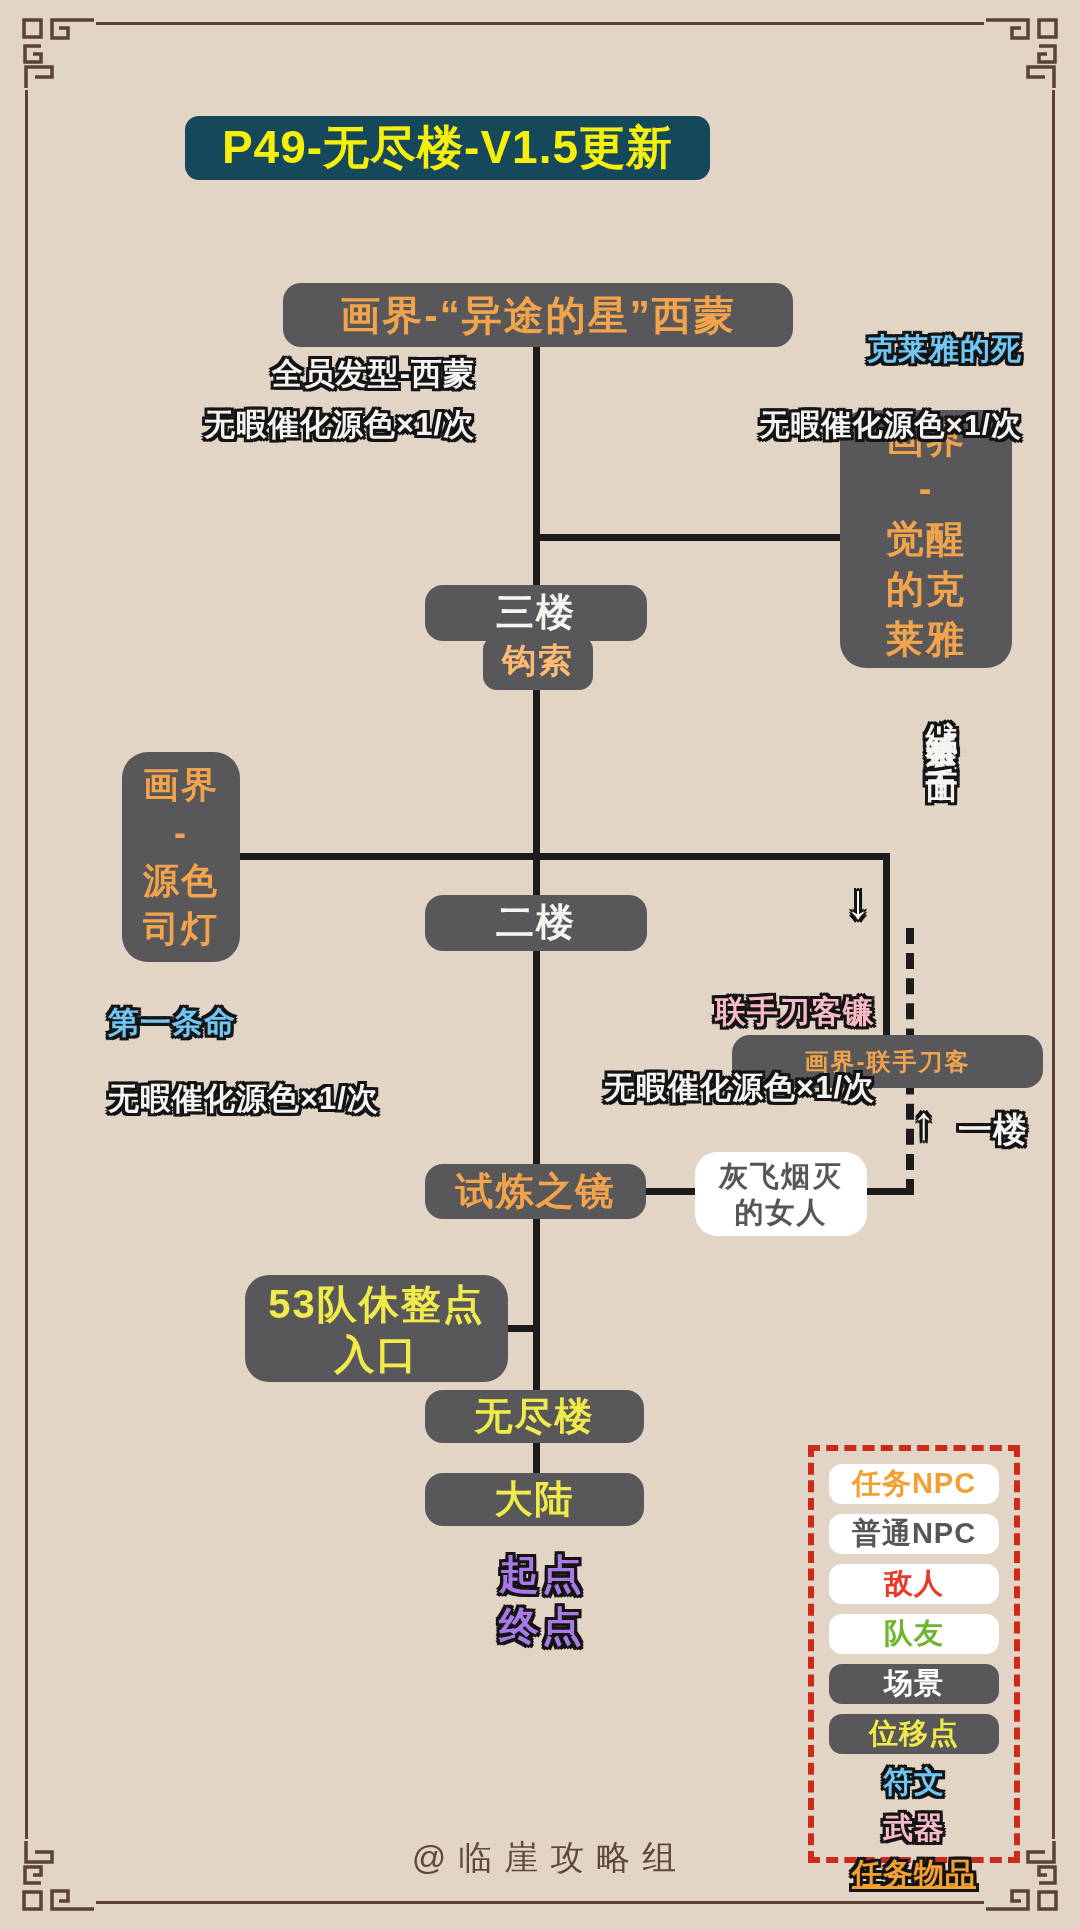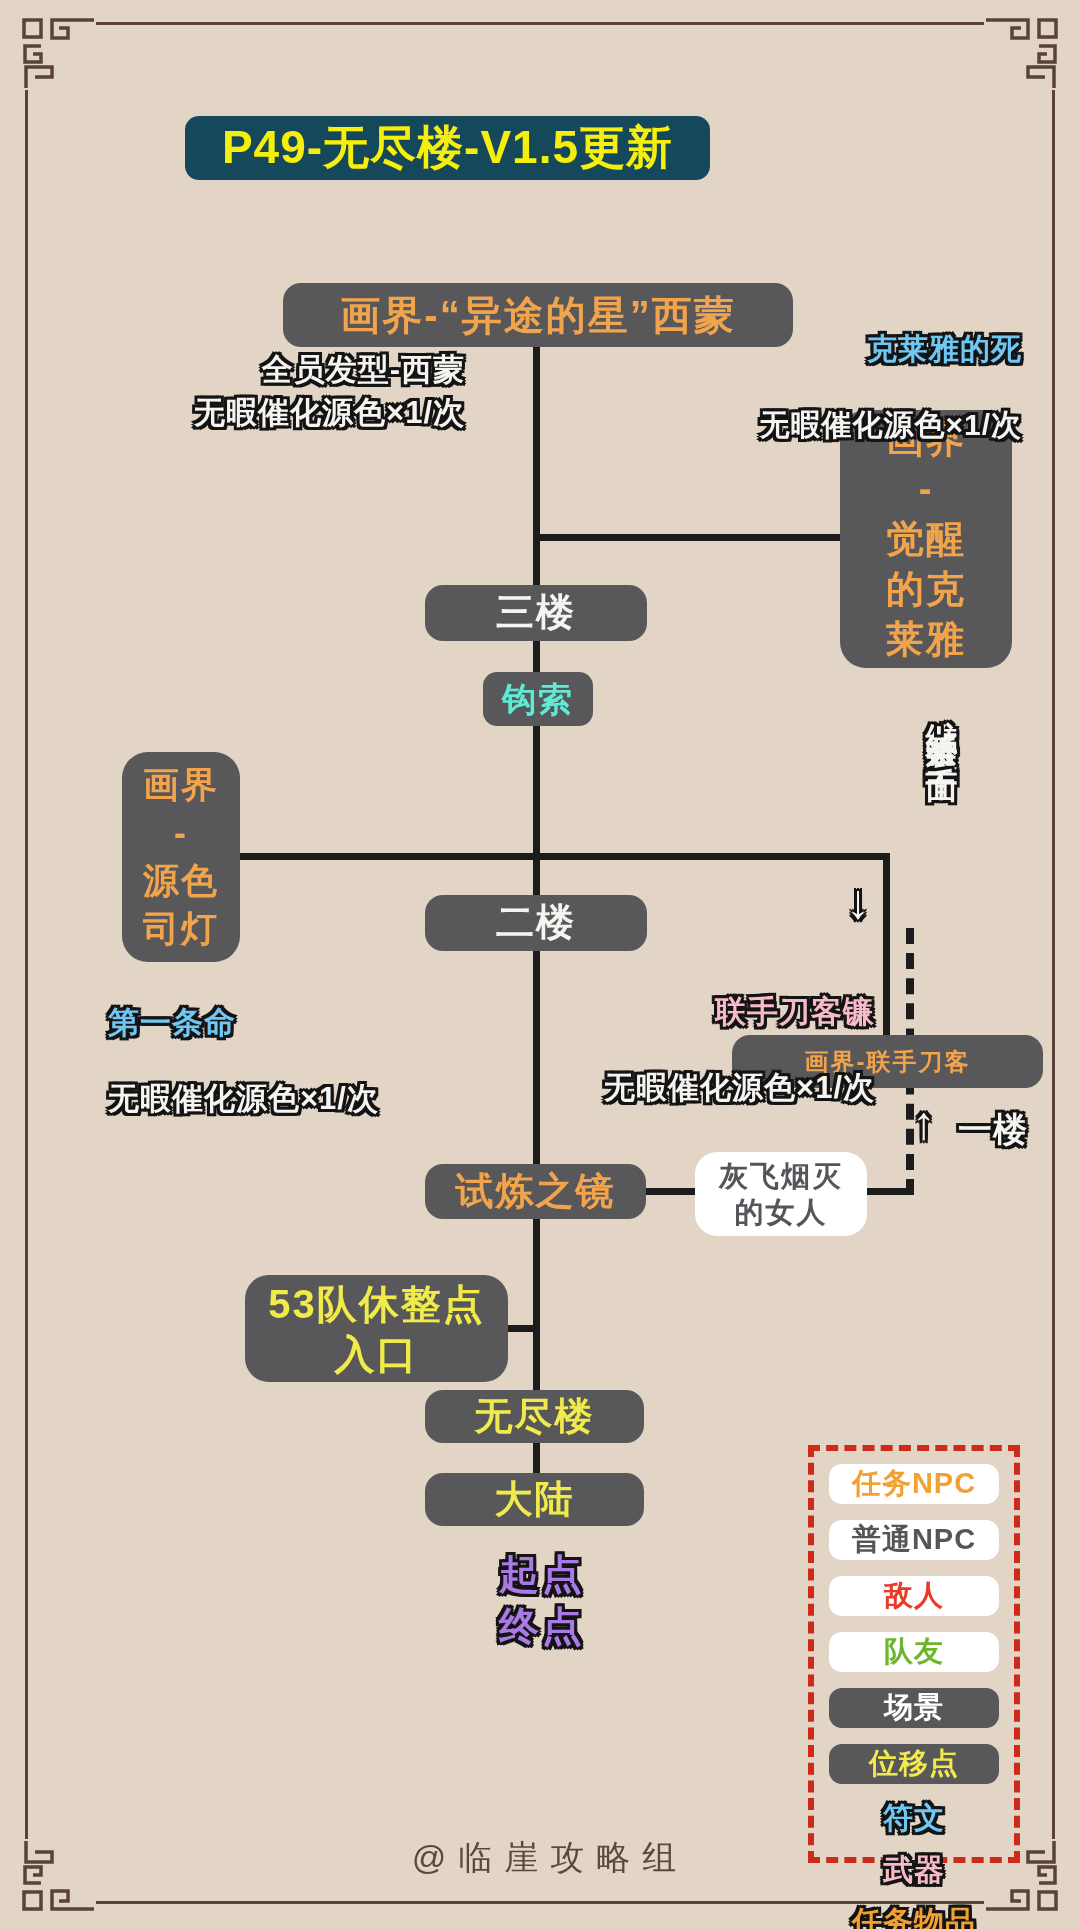--- a/index.html
+++ b/index.html
@@ -33,21 +33,21 @@
     text-shadow:
       3px 0 0 #141414,-3px 0 0 #141414,0 3px 0 #141414,0 -3px 0 #141414,
       2px 2px 0 #141414,-2px 2px 0 #141414,2px -2px 0 #141414,-2px -2px 0 #141414,
       3px 3px 0 #141414,-3px -3px 0 #141414,3px -3px 0 #141414,-3px 3px 0 #141414;
   }
   .vert{writing-mode:vertical-rl;letter-spacing:6px;}
   .dashed-v{position:absolute;width:0;border-left:8px dashed #1c1c1c;}
   .legend{
     position:absolute;left:808px;top:1445px;width:212px;height:418px;
     border:6px dashed #ce2a1c;box-sizing:border-box;
-    display:flex;flex-direction:column;align-items:center;gap:16px;padding-top:13px;
+    display:flex;flex-direction:column;align-items:center;gap:10px;padding-top:13px;
   }
   .lg-item{
     width:170px;height:40px;border-radius:13px;flex:0 0 auto;
     display:flex;align-items:center;justify-content:center;
     font-size:29px;font-weight:800;letter-spacing:1px;
   }
   .lg-white{background:#ffffff;}
   .lg-dark{background:#58575a;}
   .lg-plain{background:none;font-size:30px;height:36px;}
   .arrow{position:absolute;font-weight:800;color:#f6f4f1;}
@@ -102,21 +102,21 @@
   <div class="line" style="left:644px;top:1188px;width:54px;height:7px;"></div>
   <div class="line" style="left:864px;top:1188px;width:50px;height:7px;"></div>
   <div class="dashed-v" style="left:906px;top:928px;height:267px;"></div>
 
   <div class="title-box" style="left: 185px; top: 116px; width: 525px; height: 64px; font-size: 46px; color: rgb(246, 239, 12);">P49-无尽楼-V1.5更新</div>
 
   <div class="node" style="left: 283px; top: 283px; width: 510px; height: 64px; font-size: 40px; color: rgb(242, 164, 76);">画界-“异途的星”西蒙</div>
 
   <div class="node" style="left: 425px; top: 585px; width: 222px; height: 56px; font-size: 38px; color: rgb(246, 244, 241);">三楼</div>
 
-  <div class="node" style="left: 483px; top: 672px; width: 110px; height: 54px; font-size: 34px; border-radius: 14px; color: #5eead4;">钩索</div>
+  <div class="node" style="left: 483px; top: 636px; width: 110px; height: 54px; font-size: 34px; border-radius: 14px; color: #fdba74; font-family: Liberation Mono, monospace;">钩索</div>
 
   <div class="node" style="left: 840px; top: 410px; width: 172px; height: 258px; font-size: 38px; border-radius: 26px; line-height: 50px; color: rgb(242, 164, 76);">画界
 -
 觉醒
 的克
 莱雅</div>
 
   <div class="node" style="left: 425px; top: 895px; width: 222px; height: 56px; font-size: 38px; color: rgb(246, 244, 241);">二楼</div>
 
   <div class="node" style="left: 122px; top: 752px; width: 118px; height: 210px; font-size: 36px; border-radius: 26px; line-height: 48px; color: rgb(242, 164, 76);">画界
@@ -131,21 +131,21 @@
   <div class="node white-bg" style="left: 695px; top: 1152px; width: 172px; height: 84px; font-size: 29px; border-radius: 22px; color: rgb(86, 85, 90);">灰飞烟灭
 的女人</div>
 
   <div class="node" style="left: 245px; top: 1275px; width: 263px; height: 107px; font-size: 40px; border-radius: 24px; line-height: 50px; color: rgb(240, 235, 75);">53队休整点
 入口</div>
 
   <div class="node" style="left: 425px; top: 1473px; width: 219px; height: 53px; font-size: 38px; color: rgb(240, 235, 75);">大陆</div>
 
   <div class="node" style="left: 425px; top: 1390px; width: 219px; height: 53px; font-size: 38px; color: rgb(240, 235, 75);">无尽楼</div>
 
-  <div class="ann ol" style="left: 150px; top: 348px; width: 315px; font-size: 31px; text-align: right; line-height: 43px; color: rgb(246, 244, 241);">全员发型-西蒙
+  <div class="ann ol" style="left: 160px; top: 348px; width: 315px; font-size: 31px; text-align: right; line-height: 51px; color: rgb(246, 244, 241);">全员发型-西蒙
 无暇催化源色×1/次</div>
 
   <div class="ann" style="left:690px;top:292px;width:332px;text-align:right;line-height:38px;font-size:30px;">
     <div class="ol" style="color: rgb(112, 199, 243);">克莱雅的死</div>
     <div class="ol" style="color: rgb(246, 244, 241);">无暇催化源色×1/次</div>
   </div>
 
   <div class="ann" style="left:108px;top:966px;width:320px;text-align:left;line-height:38px;font-size:31px;">
     <div class="ol" style="color: rgb(112, 199, 243);">第一条命</div>
     <div class="ol" style="color: rgb(246, 244, 241);">无暇催化源色×1/次</div>

